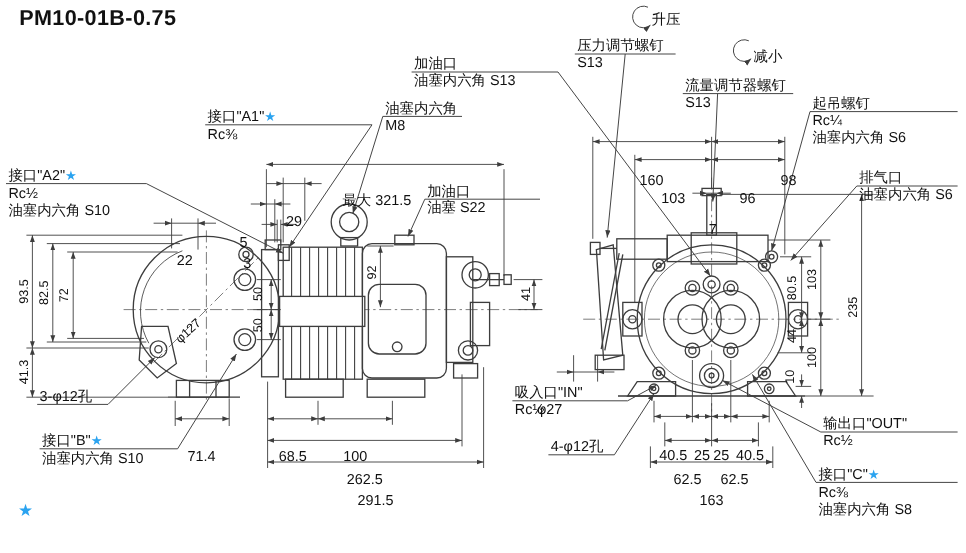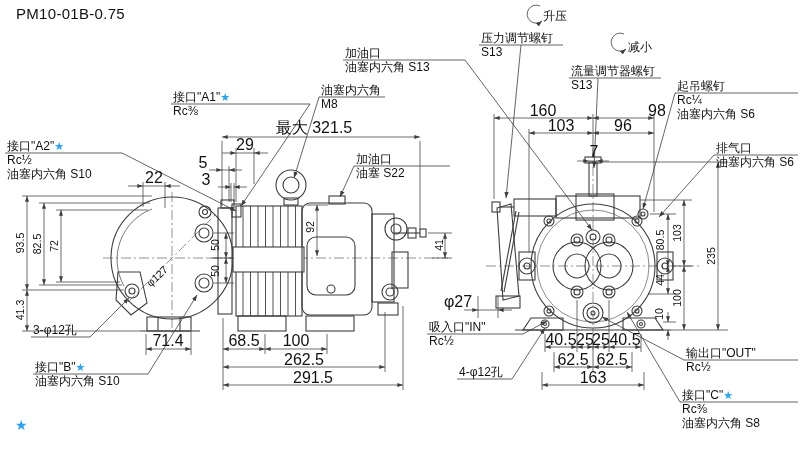--- a/index.html
+++ b/index.html
@@ -1,24 +1,24 @@
 <!DOCTYPE html>
 <html><head>
 <meta charset="utf-8">
 <style>
   html,body{margin:0;padding:0;background:#fff;}
   #stage{position:relative;width:805px;height:461px;background:#ffffff;overflow:hidden;
          font-family:"Liberation Sans","DejaVu Sans",sans-serif;color:#111;}
   svg{position:absolute;left:0;top:0;}
   .lbl{position:absolute;font-size:12px;line-height:14px;white-space:nowrap;color:#111;}
-  .dim{position:absolute;font-size:16px;white-space:nowrap;transform:translate(-50%,-50%);color:#111;}
+  .dim{position:absolute;font-size:12px;white-space:nowrap;transform:translate(-50%,-50%);color:#111;margin-top:39px;}
   .vdim{position:absolute;font-size:10.5px;white-space:nowrap;transform:translate(-50%,-50%) rotate(-90deg);color:#111;}
   .ddim{position:absolute;font-size:10.5px;white-space:nowrap;transform:translate(-50%,-50%) rotate(-43deg);color:#111;}
   .star{color:#2aa3f0;font-size:11px;}
-  #title{position:absolute;left:16px;top:5px;font-size:15px;font-weight:normal;letter-spacing:.3px;}
+  #title{position:absolute;left:16px;top:5px;font-size:18px;font-weight:bold;letter-spacing:.3px;}
   .note{position:absolute;font-size:13px;color:#111;}
   .notestar{position:absolute;font-size:14px;color:#2aa3f0;font-weight:bold;}
 </style>
 </head>
 <body>
 
 <div id="stage">
 
 <svg width="805" height="461" viewBox="0 0 805 461">
   <defs>

